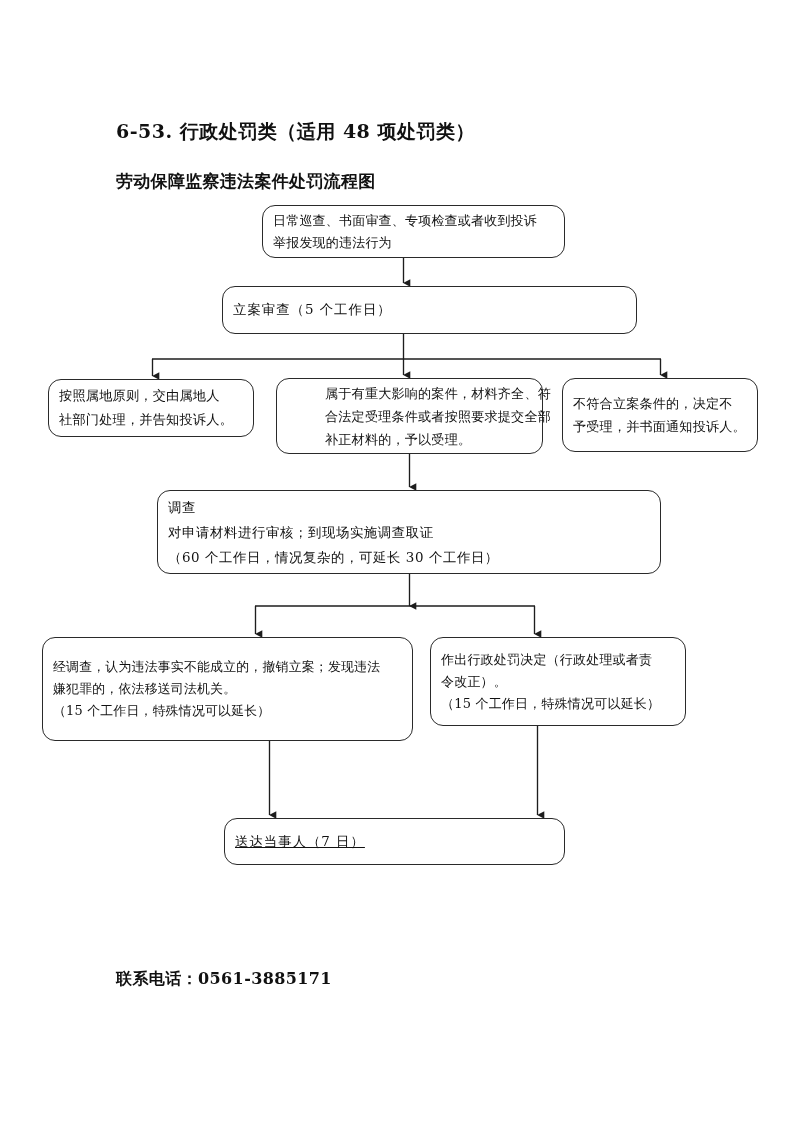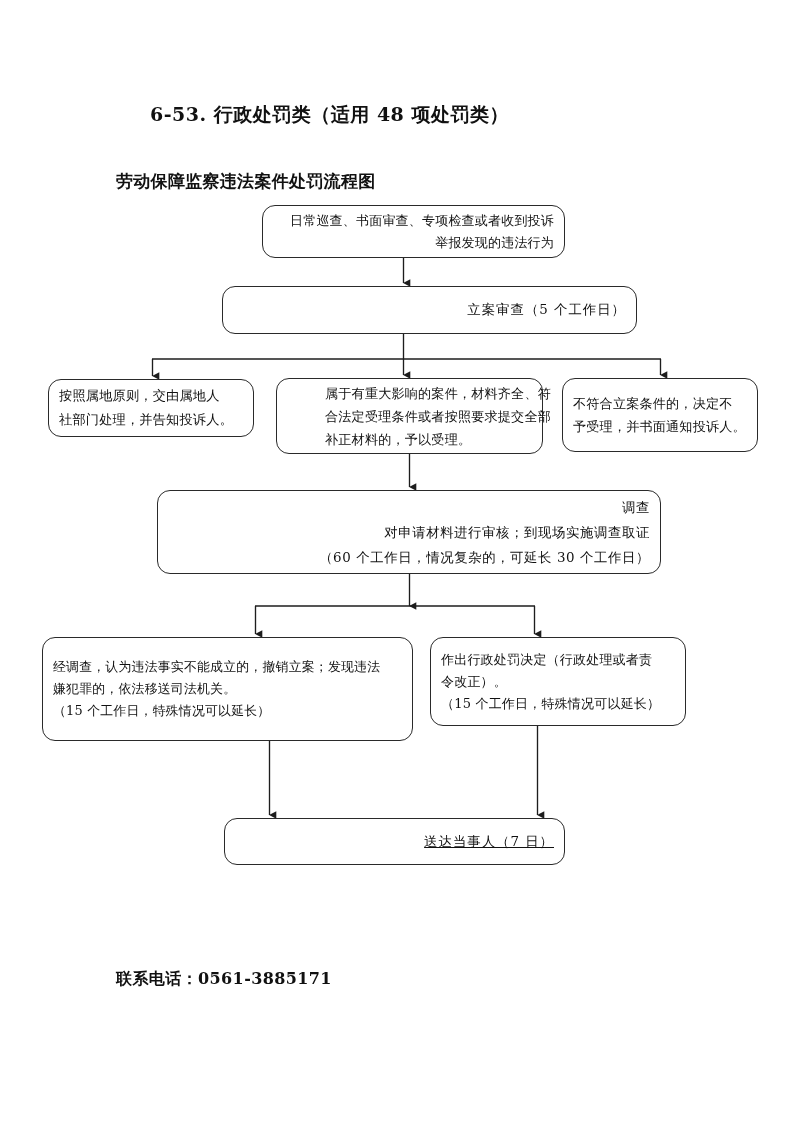--- a/index.html
+++ b/index.html
@@ -18,27 +18,26 @@
 
   .page {
     position: absolute;
     inset: 0;
   }
 
   
   .doc-title {
     position: absolute;
     left: 116px;
-    top: 102px;
+    top: 119px;
     font-size: 19px;
     font-weight: bold;
     letter-spacing: 0.5px;
     white-space: nowrap;
     font-family: "DejaVu Serif", "Liberation Serif", serif;
-    margin-left: 34px;
   }
   .doc-subtitle {
     position: absolute;
     left: 116px;
     top: 170px;
     font-size: 17px;
     font-weight: bold;
     letter-spacing: 0.3px;
     white-space: nowrap;
   }
@@ -65,21 +64,21 @@
     flex-direction: column;
     justify-content: center;
     padding: 4px 10px;
   }
   .fbox .ln {
     font-size: 13.2px;
     line-height: 20px;
     letter-spacing: 0.2px;
     white-space: nowrap;
   }
-  .fbox.center .ln { text-align: right; }
+  .fbox.center .ln { text-align: left; }
   .fbox.left .ln { text-align: left; }
 
   
   #box-intake   { left: 262px; top: 205px; width: 303px; height: 53px; }
   #box-review   { left: 196px; top: 286px; width: 415px; height: 48px; margin-left: 26px; }
   #box-local    { left: 48px;  top: 379px; width: 206px; height: 58px; }
   #box-accept   { left: 276px; top: 378px; width: 267px; height: 76px; padding-left: 48px; }
   #box-reject   { left: 562px; top: 378px; width: 196px; height: 74px; }
   #box-invest   { left: 157px; top: 490px; width: 504px; height: 84px; }
   #box-close    { left: 42px;  top: 637px; width: 371px; height: 104px; }

